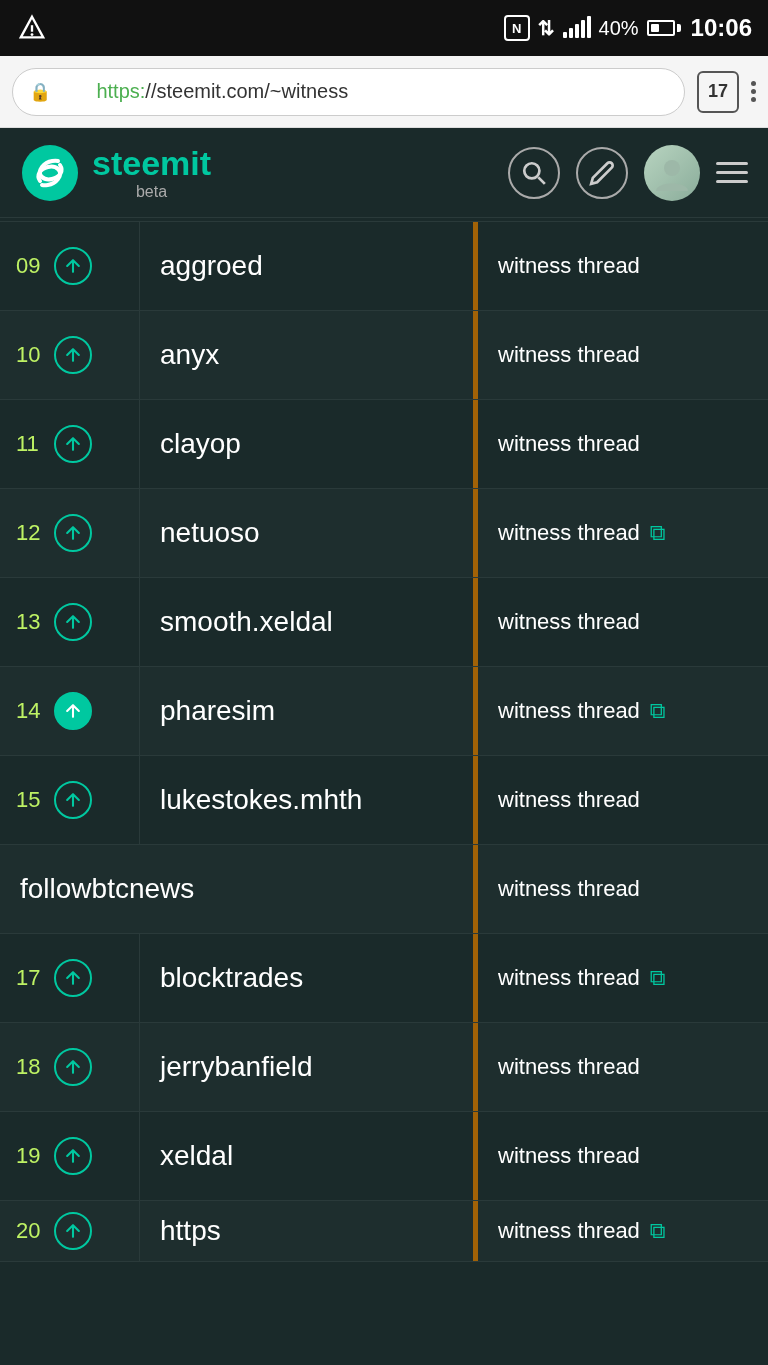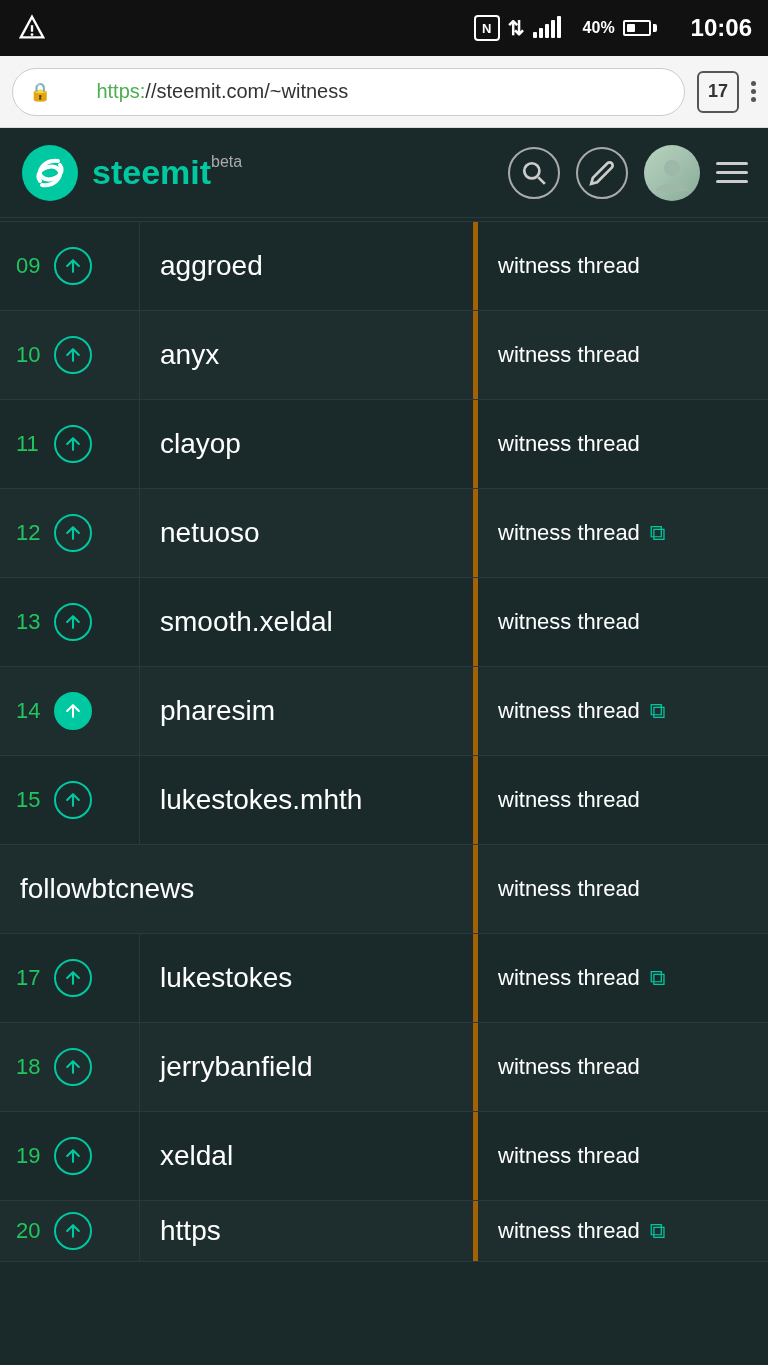--- a/index.html
+++ b/index.html
@@ -196,21 +196,21 @@
       gap: 12px;
     }
 
     .steemit-icon {
       width: 60px;
       height: 60px;
     }
 
     .steemit-text-group {
       display: flex;
-      flex-direction: row;
+      flex-direction: column;
     }
 
     .steemit-name {
       color: #00c8a0;
       font-size: 34px;
       font-weight: bold;
     }
 
     .steemit-beta {
       color: #aaaaaa;
@@ -294,21 +294,21 @@
       min-width: 140px;
       display: flex;
       align-items: center;
       gap: 10px;
       padding: 0 16px;
       border-right: 1px solid #2a3a3a;
       height: 88px;
     }
 
     .rank-num {
-      color: #22c55e;
+      color: #bef264;
       font-size: 22px;
       font-weight: normal;
       min-width: 28px;
     }
 
     .upvote-circle {
       width: 38px;
       height: 38px;
       border: 2px solid #00c8a0;
       border-radius: 50%;
@@ -383,29 +383,29 @@
     <div class="status-icons">
       <div class="nfc-icon">N</div>
       <div style="font-size:20px; color:white;">⇅</div>
       <div class="signal-bars">
         <div class="signal-bar" style="height:6px;"></div>
         <div class="signal-bar" style="height:10px;"></div>
         <div class="signal-bar" style="height:14px;"></div>
         <div class="signal-bar" style="height:18px;"></div>
         <div class="signal-bar" style="height:22px;"></div>
       </div>
-      <span style="font-size:16px; font-weight:bold;margin-left:14px;">40%</span>
+      <span style="font-size:20px; font-weight:normal;">40%</span>
       <div class="battery-container">
         <div class="battery-body">
           <div class="battery-fill"></div>
         </div>
         <div class="battery-tip"></div>
       </div>
     </div>
-    <span style="font-size:24px; font-weight:bold;margin-left:24px;">10:06</span>
+    <span style="font-size:24px; font-weight:bold;">10:06</span>
   </div>
 </div>
 
 <div class="browser-bar">
   <div class="url-bar">
     <span class="lock-icon">🔒</span>
     <span class="url-text">
       <span class="protocol">https:</span><span>//steemit.com/~witness</span>
     </span>
   </div>
@@ -566,21 +566,21 @@
     </div>
     <div class="witness-row">
       <div class="cell-rank">
         <span class="rank-num">17</span>
         <div class="upvote-circle">
           <svg viewBox="0 0 24 24" fill="none">
             <path d="M12 19 L12 5 M5 12 L12 5 L19 12" stroke="#00c8a0" stroke-width="2.5" stroke-linecap="round" stroke-linejoin="round"></path>
           </svg>
         </div>
       </div>
-      <div class="cell-name">lukestokes</div>
+      <div class="cell-name">blocktrades</div>
       <div class="cell-thread">
         <span>witness thread</span>
         <span class="external-link-icon">⧉</span>
       </div>
     </div>
     <div class="witness-row">
       <div class="cell-rank">
         <span class="rank-num">18</span>
         <div class="upvote-circle">
           <svg viewBox="0 0 24 24" fill="none">

